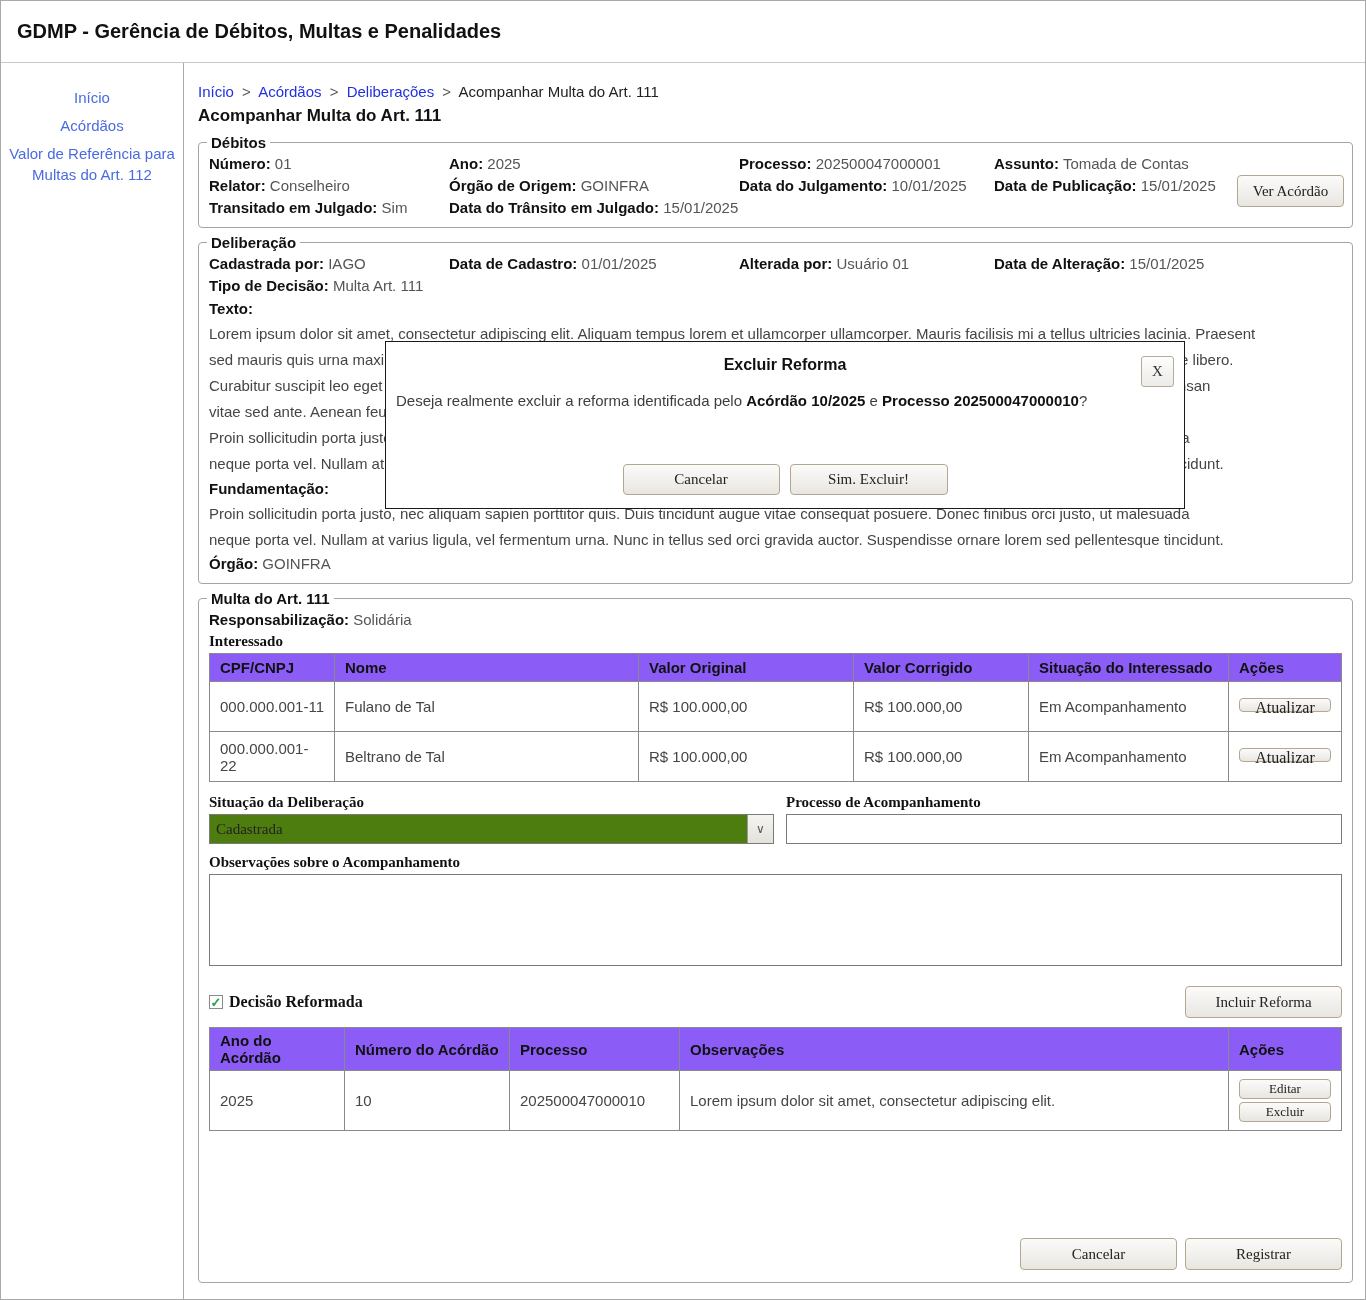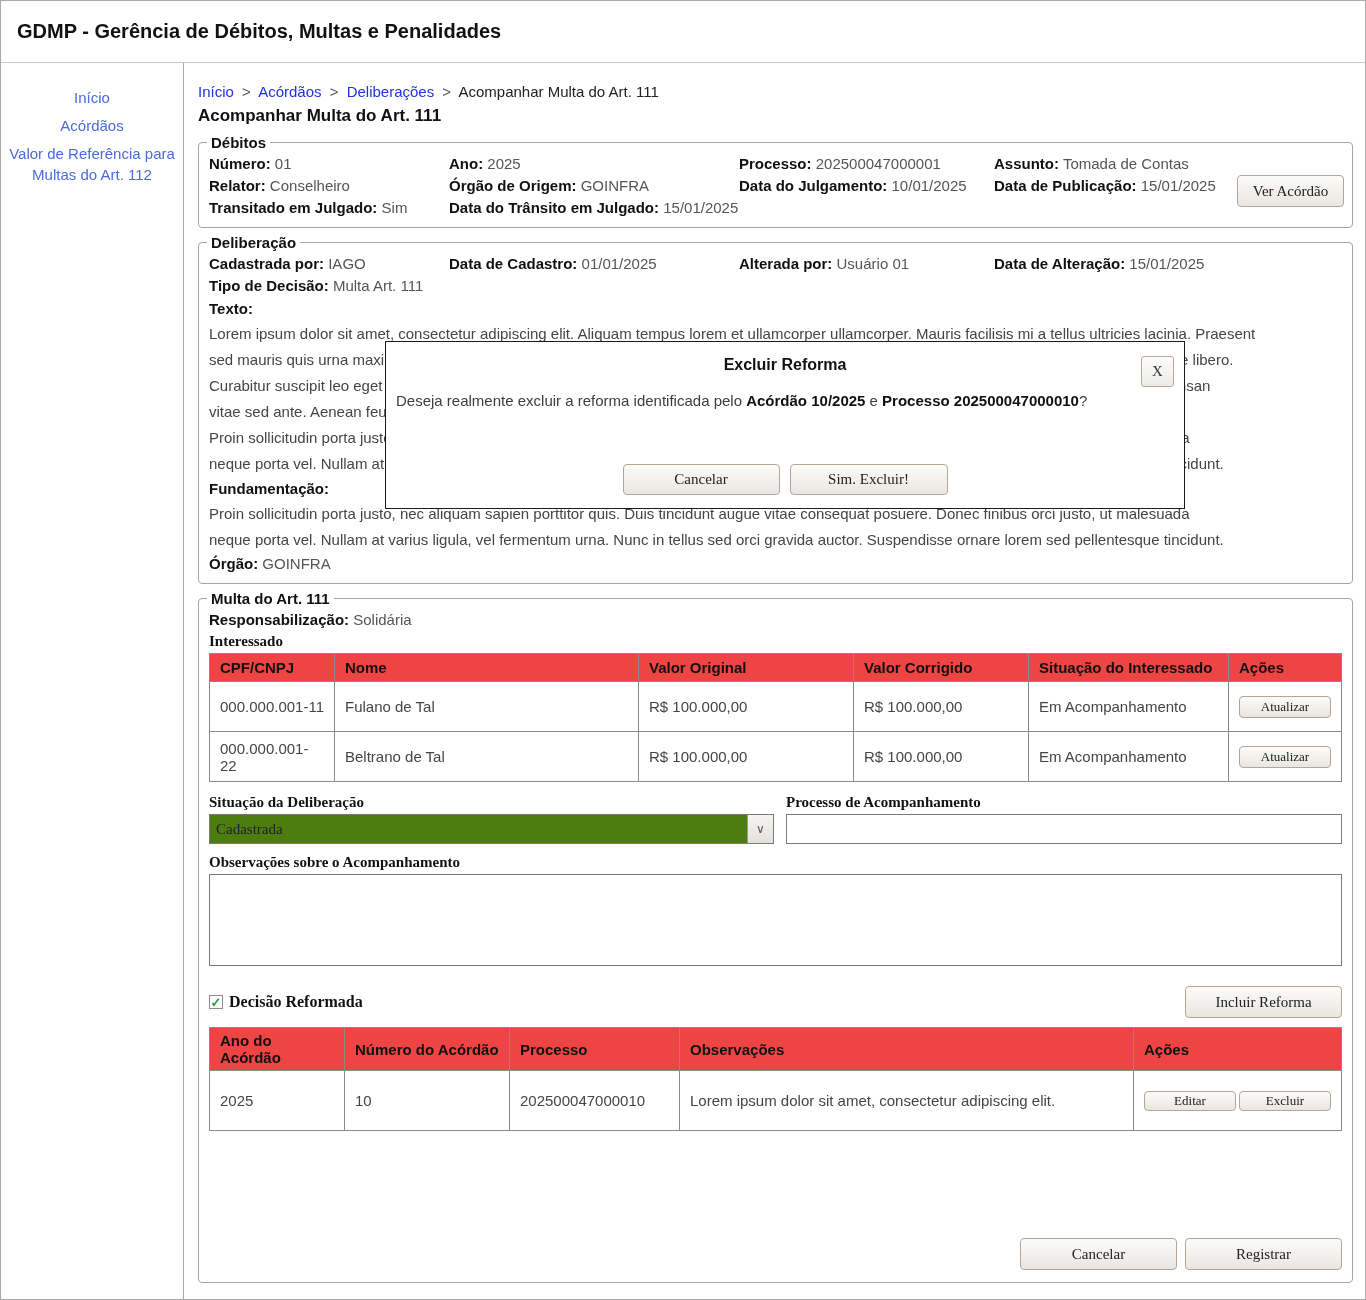--- a/index.html
+++ b/index.html
@@ -36,30 +36,30 @@
   .subhead { font-weight:bold; line-height:24px; color:#111; }
   
   .btn {
     font-family:"Liberation Serif", serif; font-size:15px; color:#222;
     background:linear-gradient(#fbfbfa,#e9e6e1);
     border:1px solid #b3a792; border-radius:4px;
     cursor:pointer; 
   }
   .btn-lg { width:157px; height:32px; }
   .btn-ver { width:107px; height:32px; position:absolute; right:8px; top:24px; }
-  .btn-sm { width:92px; height:22px; font-size:13px; }
+  .btn-sm { width:92px; height:14px; font-size:16px; }
   .btn-row-sm { width:92px; height:20px; font-size:13px; display:block; }
   
   table { border-collapse:collapse; width:100%; background:#fff; }
-  th { background:#ef4444; border:1px solid #8a8a8a; text-align:left; font-weight:bold; padding:4px 10px; height:28px; font-size:15px; color:#111; }
+  th { background:#8b5cf6; border:1px solid #8a8a8a; text-align:left; font-weight:bold; padding:4px 10px; height:28px; font-size:15px; color:#111; }
   td { border:1px solid #8a8a8a; padding:4px 10px; color:#454545; font-size:15px; }
   .tbl-interessado td { height:50px; }
   .tbl-reforma td { height:60px; }
   .acoes-cell { text-align:center; }
-  .acoes-stack { display:flex; flex-direction:row; gap:3px; align-items:center; }
+  .acoes-stack { display:flex; flex-direction:column; gap:3px; align-items:center; }
   
   .form-grid { display:flex; gap:12px; margin-top:10px; }
   .fg-left { width:565px; } .fg-right { flex:1; }
   .ctl-label { font-family:"Liberation Serif", serif; font-weight:bold; font-size:15px; line-height:20px; color:#111; margin-bottom:2px; }
   .select-box { height:30px; border:1px solid #7a7a7a; display:flex; align-items:center; background:#4d7c0f; }
   .select-box .val { flex:1; padding:0 6px; font-family:"Liberation Serif", serif; color:#222; }
   .select-arrow { width:26px; height:28px; border-left:1px solid #9a9a9a; background:linear-gradient(#f5f4f2,#e4e1dc); display:flex; align-items:center; justify-content:center; color:#555; font-size:12px; }
   .text-input { width:100%; height:30px; border:1px solid #7a7a7a; padding:0 6px; font-size:15px; font-family:"Liberation Sans", sans-serif; }
   .textarea { width:100%; height:92px; border:1px solid #7a7a7a; resize:none; font-size:15px; font-family:"Liberation Sans", sans-serif; padding:4px 6px; }
   .obs-block { margin-top:8px; }

